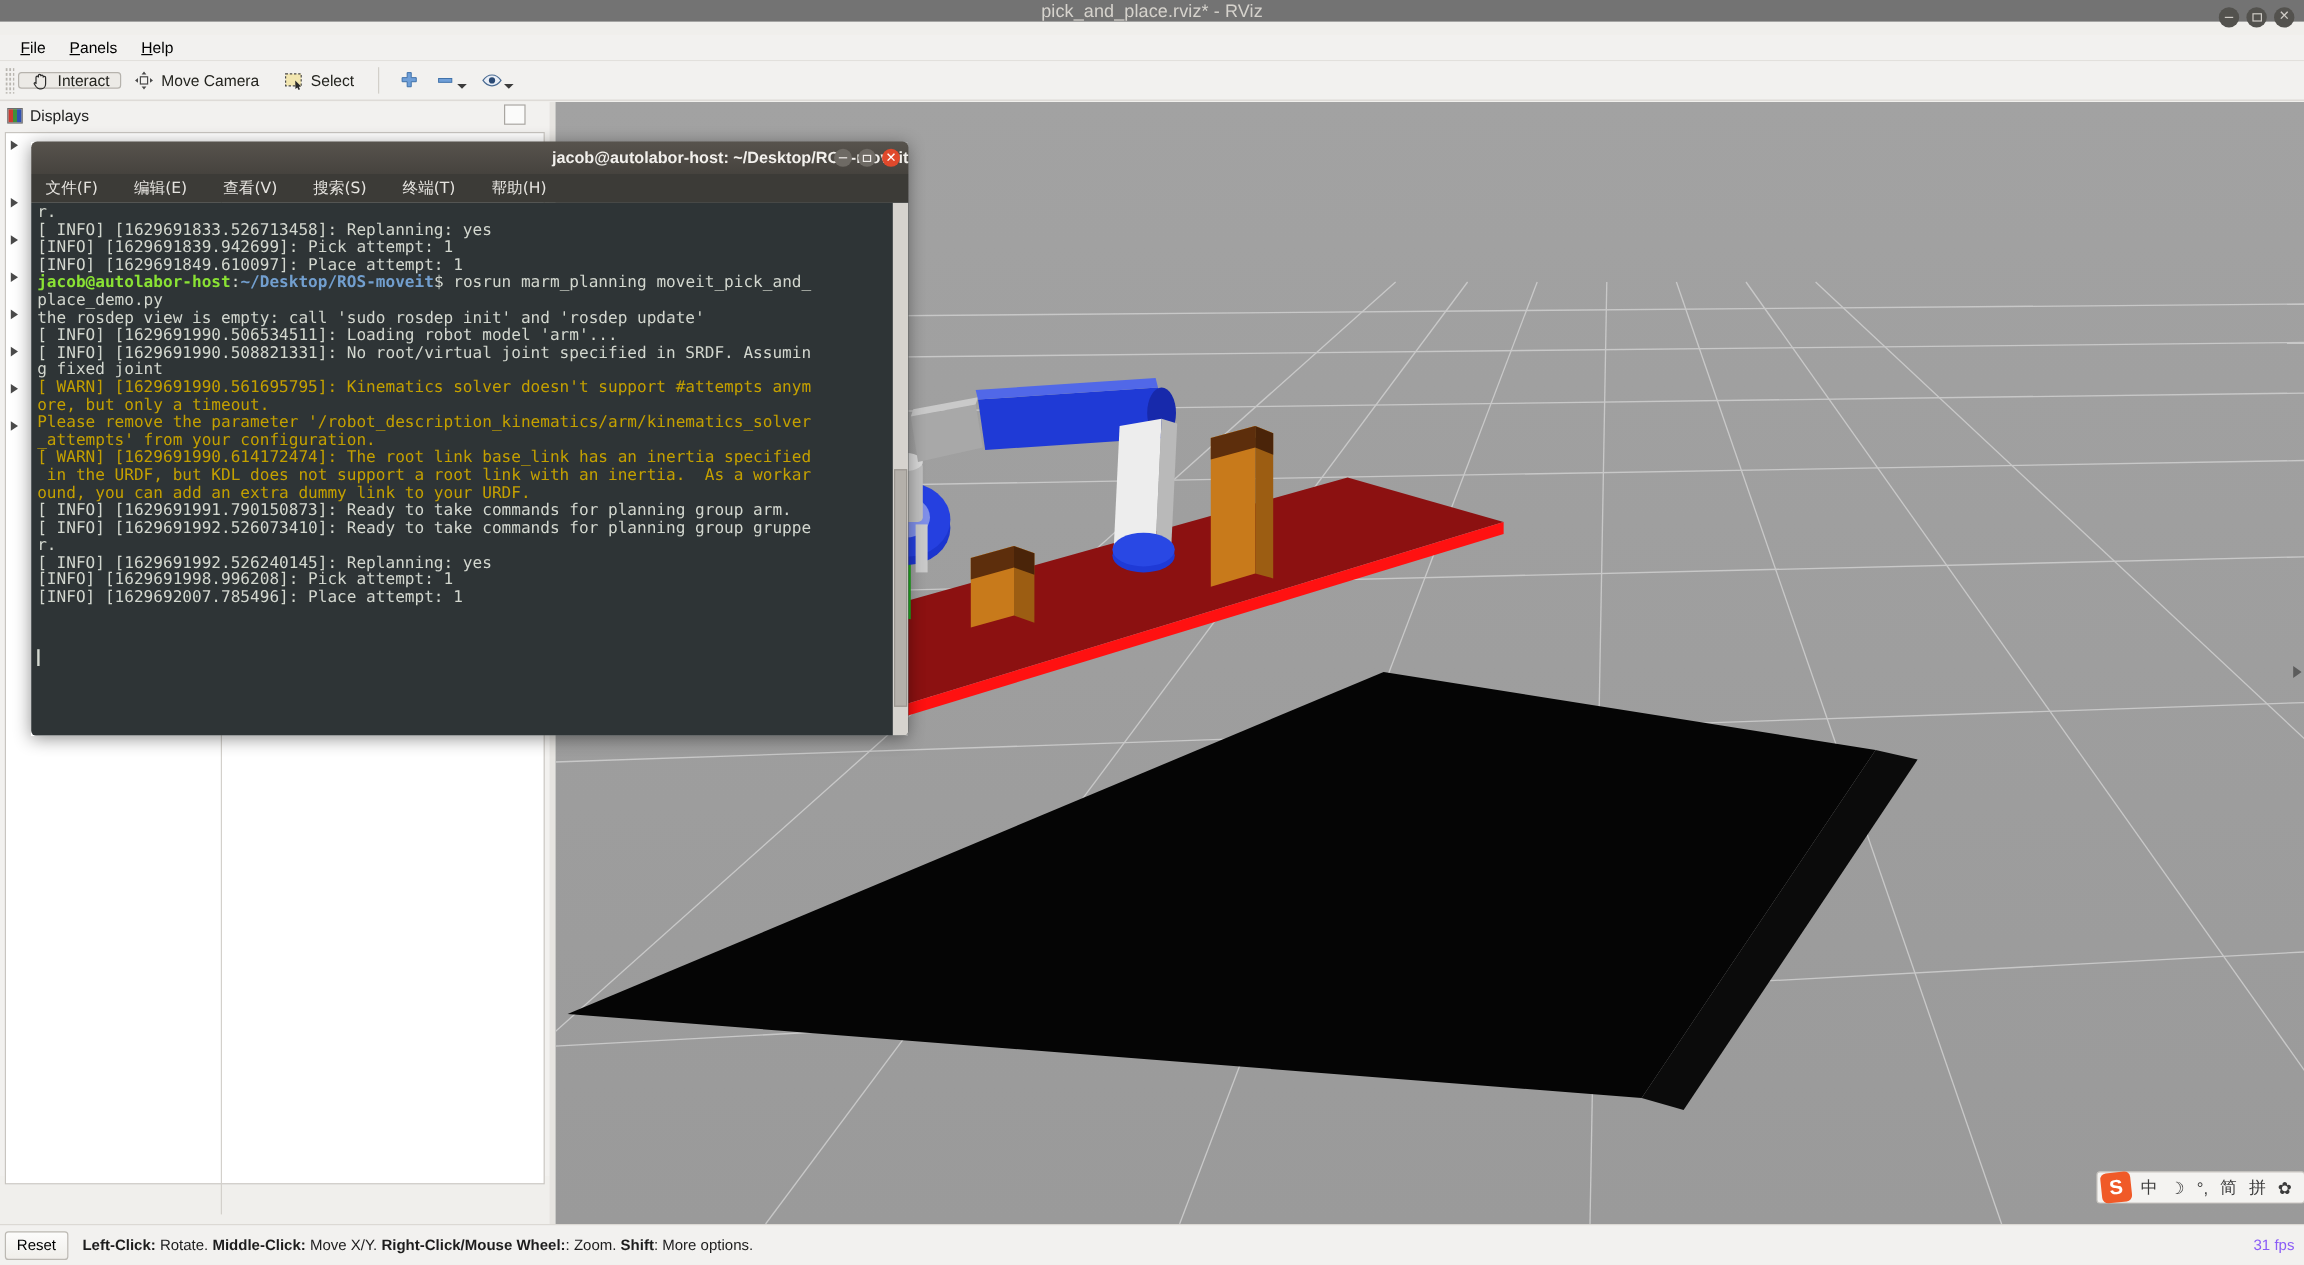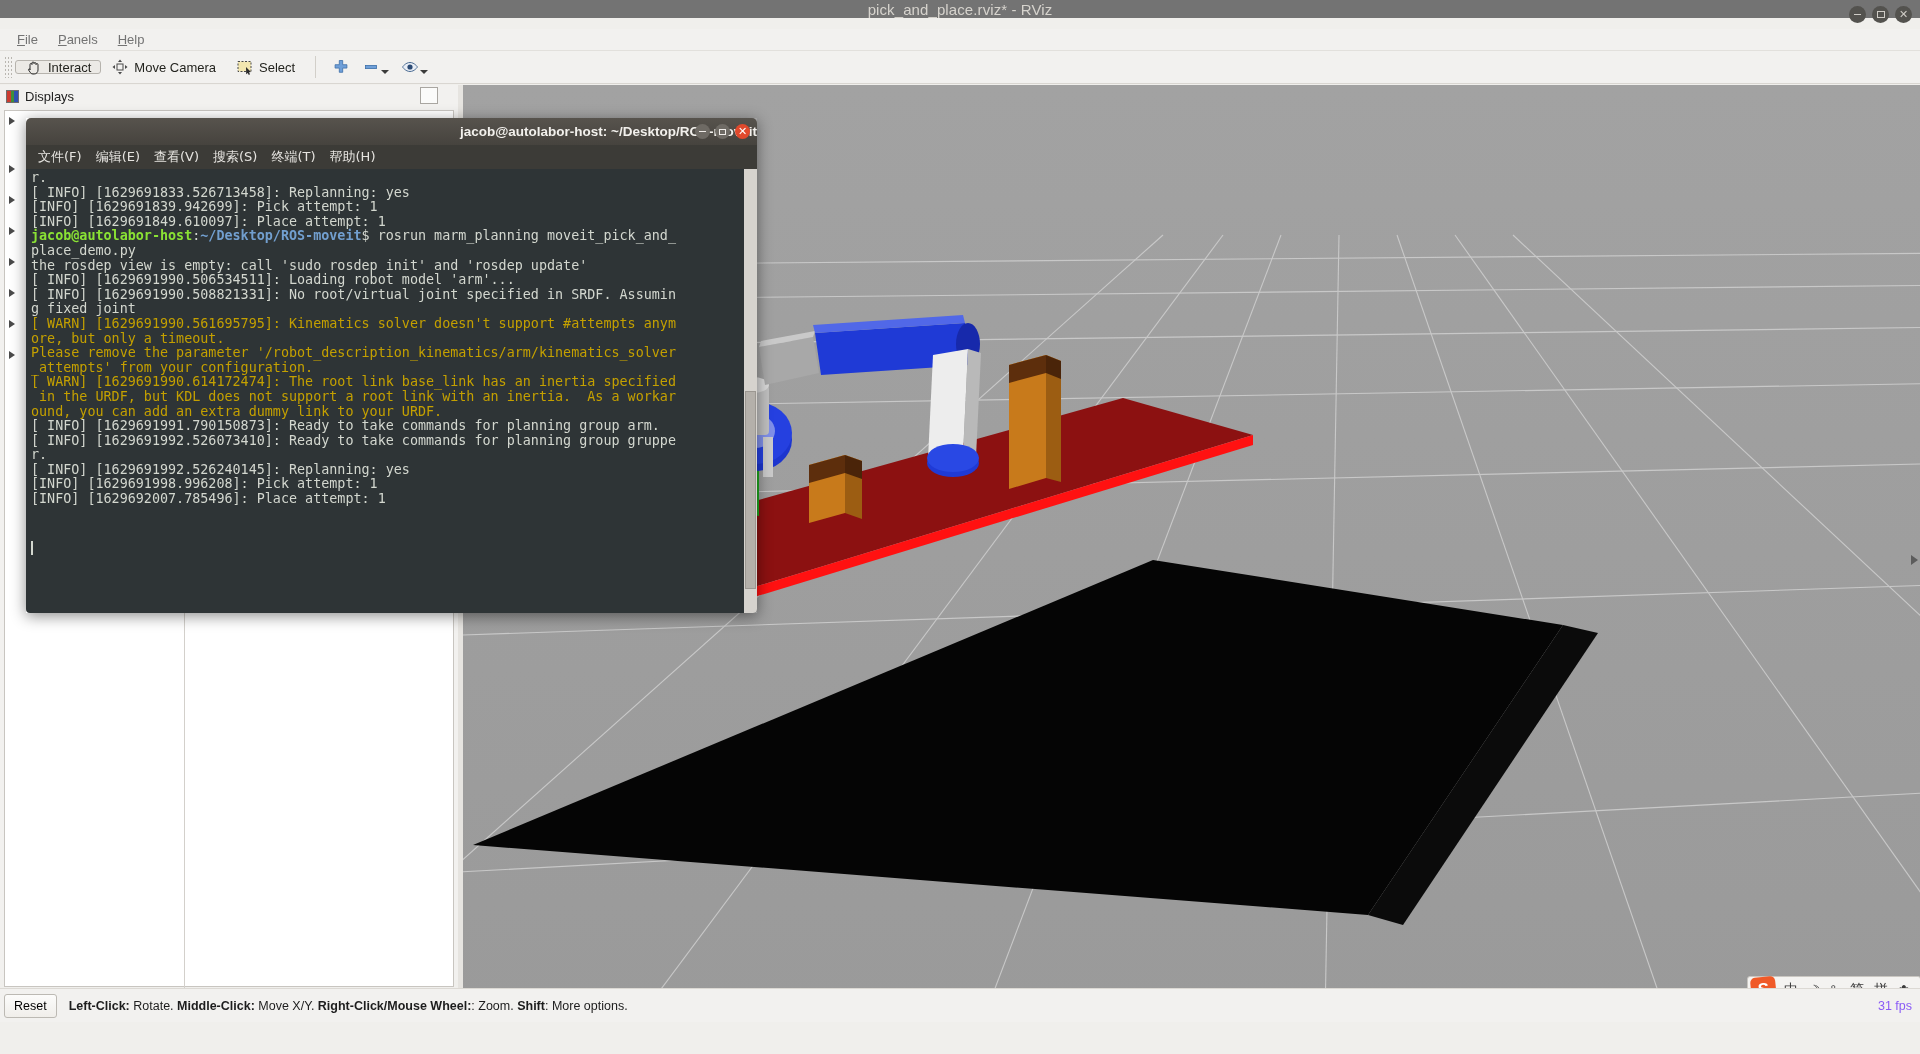--- a/index.html
+++ b/index.html
@@ -34,21 +34,21 @@
   .wbtn.max i { width: 8px; height: 7px; border: 1.5px solid #cfccc6; }
 
   
   #menubar {
     position: absolute; left: 0; top: 29px; width: 1920px; height: 22px;
     background: #f2f1ef;
     display: flex; align-items: center; padding-left: 7px;
     border-bottom: 1px solid #e2e0dc;
   }
   .menu-item {
-    font-size: 13px; color: #737373; padding: 2px 10px; cursor: default; text-align: center;
+    font-size: 13px; color: #000000; padding: 2px 10px; cursor: default; text-align: center;
   }
   .menu-item u { text-decoration: underline; }
 
   
   #toolbar {
     position: absolute; left: 0; top: 51px; width: 1920px; height: 33px;
     background: #f2f1ef; display: flex; align-items: center;
     border-bottom: 1px solid #d9d6d1;
   }
   .tb-grip {
@@ -138,21 +138,21 @@
     width: 25px; height: 25px; margin: 0 3px;
     background: #f05a28; border-radius: 5px;
     color: #fff; font-size: 17px; font-weight: bold;
     display: flex; align-items: center; justify-content: center;
     transform: rotate(-6deg);
   }
   .ime-item { font-size: 14px; color: #3b3b3b; padding: 0 5px; }
 
   
   #statusbar {
-    position: absolute; left: 0; top: 988px; width: 1920px; height: 34px;
+    position: absolute; left: 0; top: 1020px; width: 1920px; height: 34px;
     background: #f2f1ef; display: flex; align-items: center;
     border-top: 1px solid #dcd9d4;
   }
   #reset-btn {
     margin-left: 4px; height: 24px; padding: 0 9px; font-size: 12.5px;
     border: 1px solid #bcb9b3; border-radius: 3px;
     background: linear-gradient(#fcfcfb,#f0eeea);
     display: flex; align-items: center; cursor: default;
   }
   #status-hint {
@@ -183,21 +183,21 @@
           display: flex; align-items: center; justify-content: center; }
   .tbtn.min { background: #6e6a64; }
   .tbtn.max { background: #6e6a64; }
   .tbtn.close { background: #e0492c; }
   .tbtn i { font-style: normal; display: block; }
   .tbtn.min i { width: 7px; height: 1.5px; background: #efece8; }
   .tbtn.max i { width: 7px; height: 6px; border: 1.5px solid #efece8; }
   .tbtn.close i { color: #fff; font-size: 11px; line-height: 10px; font-family: "DejaVu Sans", sans-serif; }
   #term-menubar {
     height: 24px; background: #3c3b37; display: flex; align-items: center;
-    padding-left: 5px; gap: 0;
+    padding-left: 5px; gap: 16px;
   }
   .tmenu {
     font-size: 13px; color: #e6e4e0; padding: 1px 7px;
     font-family: "DejaVu Sans", sans-serif;
   }
   #term-body {
     height: 444px; background: #2e3436; position: relative; overflow: hidden;
     border-bottom-left-radius: 4px; border-bottom-right-radius: 4px;
   }
   #term-text {

